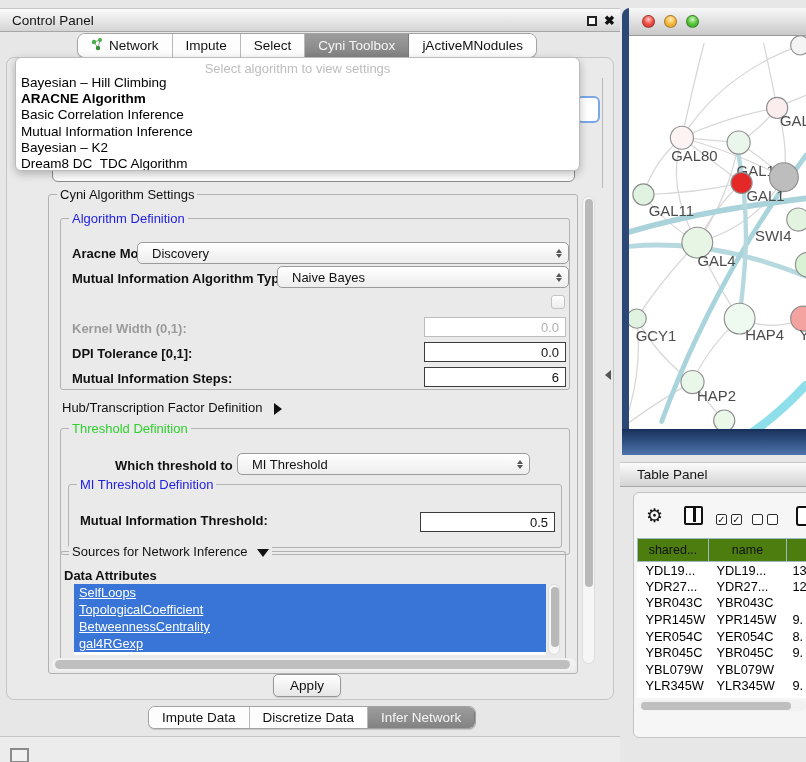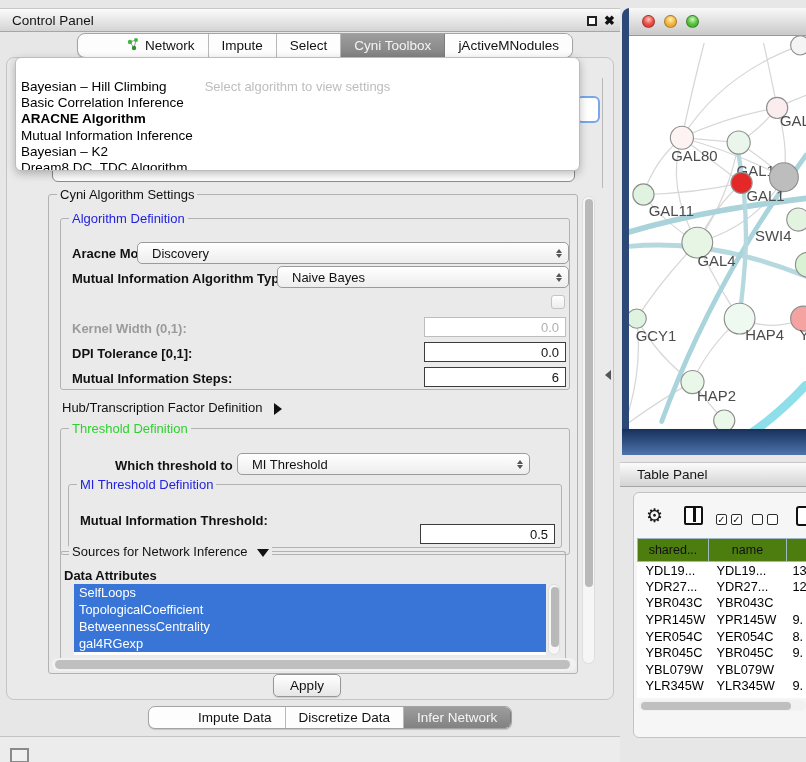--- a/index.html
+++ b/index.html
@@ -10,21 +10,21 @@
   .abs { position:absolute; }
 
   
   .titlebar { background:linear-gradient(#fbfbfb,#d4d4d4); border-top:1px solid #c7c7c7;
               border-bottom:1px solid #a6a6a6; display:flex; align-items:center; }
   .titlebar .t { padding-left:12px; font-size:13.5px; color:#151515; }
   .float-ico { width:10px; height:10px; border:2px solid #222; background:#fff; }
   .close-ico { font-size:13px; font-weight:bold; color:#111; line-height:10px; }
 
   .tabstrip { display:flex; height:25px; border:1px solid #a3a3a3; border-radius:8px;
-              background:#fdfdfd; overflow:hidden; box-shadow:0 1px 1px rgba(0,0,0,.15);padding-left:36px; }
+              background:#fdfdfd; overflow:hidden; box-shadow:0 1px 1px rgba(0,0,0,.15); }
   .tab { display:flex; align-items:center; gap:5px; padding:0 13px; font-size:13.5px;
          color:#111; border-right:1px solid #b9b9b9; background:#fdfdfd; cursor:default; }
   .tab:last-child { border-right:none; }
   .tab.selected { background:linear-gradient(#9d9d9d,#828282); color:#f5f5f5;
                   border-right:1px solid #7c7c7c; }
 
   .content-panel { background:#eaeaea; border:1px solid #c5c5c5; border-radius:8px; }
 
   
   .group { position:absolute; border:1px solid #b2b2b2; border-radius:3px; }
@@ -54,30 +54,30 @@
   .checkbox { position:absolute; width:14px; height:14px; border:1px solid #c4c4c4;
               border-radius:3px; background:linear-gradient(#fefefe,#ededed); }
 
   .vscroll { position:absolute; background:#f6f6f6; border:1px solid #ddd; border-radius:7px; }
   .vthumb { position:absolute; background:#b9b9b9; border-radius:5px; }
   .hscroll { position:absolute; background:#f1f1f1; border-radius:6px; }
   .hthumb { position:absolute; background:#bfbfbf; border-radius:5px; }
 
   .attr-list { position:absolute; background:#fff; overflow:hidden; }
   .attr-row { height:17px; line-height:17px; padding-left:5px; font-size:12.8px;
-              background:#3875d7; color:#fff; white-space:nowrap; }
+              background:#3875d7; color:#fff; white-space:nowrap;text-decoration:underline; }
 
   .btn { position:absolute; border:1px solid #979797; border-radius:5px;
          background:linear-gradient(#ffffff,#e6e6e6); font-size:13.5px; color:#111;
          text-align:center; line-height:21px; box-shadow:0 1px 1px rgba(0,0,0,.12); }
 
   
   .dd-overlay { position:absolute; background:#fff; border:1px solid #bcbcbc; border-radius:6px;
                 box-shadow:0 3px 8px rgba(0,0,0,.25); z-index:30; overflow:hidden; }
-  .dd-hint { text-align:center; color:#bdbdbd; font-size:13px; padding-top:21px; height:17px; }
+  .dd-hint { text-align:center; color:#bdbdbd; font-size:13px; padding-top:3px; height:17px; }
   .dd-item { font-size:13.5px; color:#000; height:16.2px; line-height:16.2px;
              padding-left:5px; white-space:nowrap; }
 
   
   .arrow-right { display:inline-block; width:0; height:0; border-top:6px solid transparent;
                  border-bottom:6px solid transparent; border-left:8px solid #111;
                  vertical-align:middle; margin-left:8px; }
   .arrow-down { display:inline-block; width:0; height:0; border-left:6px solid transparent;
                 border-right:6px solid transparent; border-top:8px solid #111;
                 vertical-align:middle; margin-left:6px; }
@@ -222,21 +222,21 @@
     <span class="arrows">
         <i class="up"></i>
         <i class="dn"></i>
       </span>
   </div>
 
   <div class="group" style="left:68px; top:484px; width:494px; height:64px;">
     <span class="legend blue">MI Threshold Definition</span>
   </div>
   <span class="lbl" style="left:80px; top:513px;">Mutual Information Threshold:</span>
-  <div class="field" style="left:420px; top:524px; width:135px;">0.5</div>
+  <div class="field" style="left:420px; top:512px; width:135px;">0.5</div>
 
   <div class="group" style="left:60px; top:551px; width:506px; height:112px; border-bottom:none;">
     <span class="legend">
       <span>Sources for Network Inference</span>
       <span class="arrow-down"></span>
     </span>
   </div>
   <span class="lbl" style="left:64px; top:568px;">Data Attributes</span>
 
   <div class="attr-list" style="left:74px; top:584px; width:472px; height:71px;">
@@ -271,22 +271,22 @@
   <div class="abs" style="left:0; top:737px; width:620px; height:25px; background:#ececec;"></div>
   <div class="abs" style="left:10px; top:748px; width:19px; height:15px; border:2px solid #8a8a8a; background:#f0f0f0;"></div>
 
   <div class="abs" style="left:605px; top:370px; width:0; height:0; border-top:5px solid transparent;
        border-bottom:5px solid transparent; border-right:6px solid #555;"></div>
 
   <div class="dd-overlay" style="left:15px; top:57px; width:565px; height:114px;">
     <div class="dd-hint">Select algorithm to view settings</div>
     <div>
         <div class="dd-item">Bayesian – Hill Climbing</div>
+        <div class="dd-item" style="font-weight: bold;">ARACNE Algorithm</div>
         <div class="dd-item">Basic Correlation Inference</div>
-        <div class="dd-item" style="font-weight: bold;">ARACNE Algorithm</div>
         <div class="dd-item">Mutual Information Inference</div>
         <div class="dd-item">Bayesian – K2</div>
         <div class="dd-item">Dream8 DC_TDC Algorithm</div>
       </div>
   </div>
 
   <div class="net-frame">
     <div class="net-left-border"></div>
     <div class="net-titlebar">
       <span class="light red"></span>

